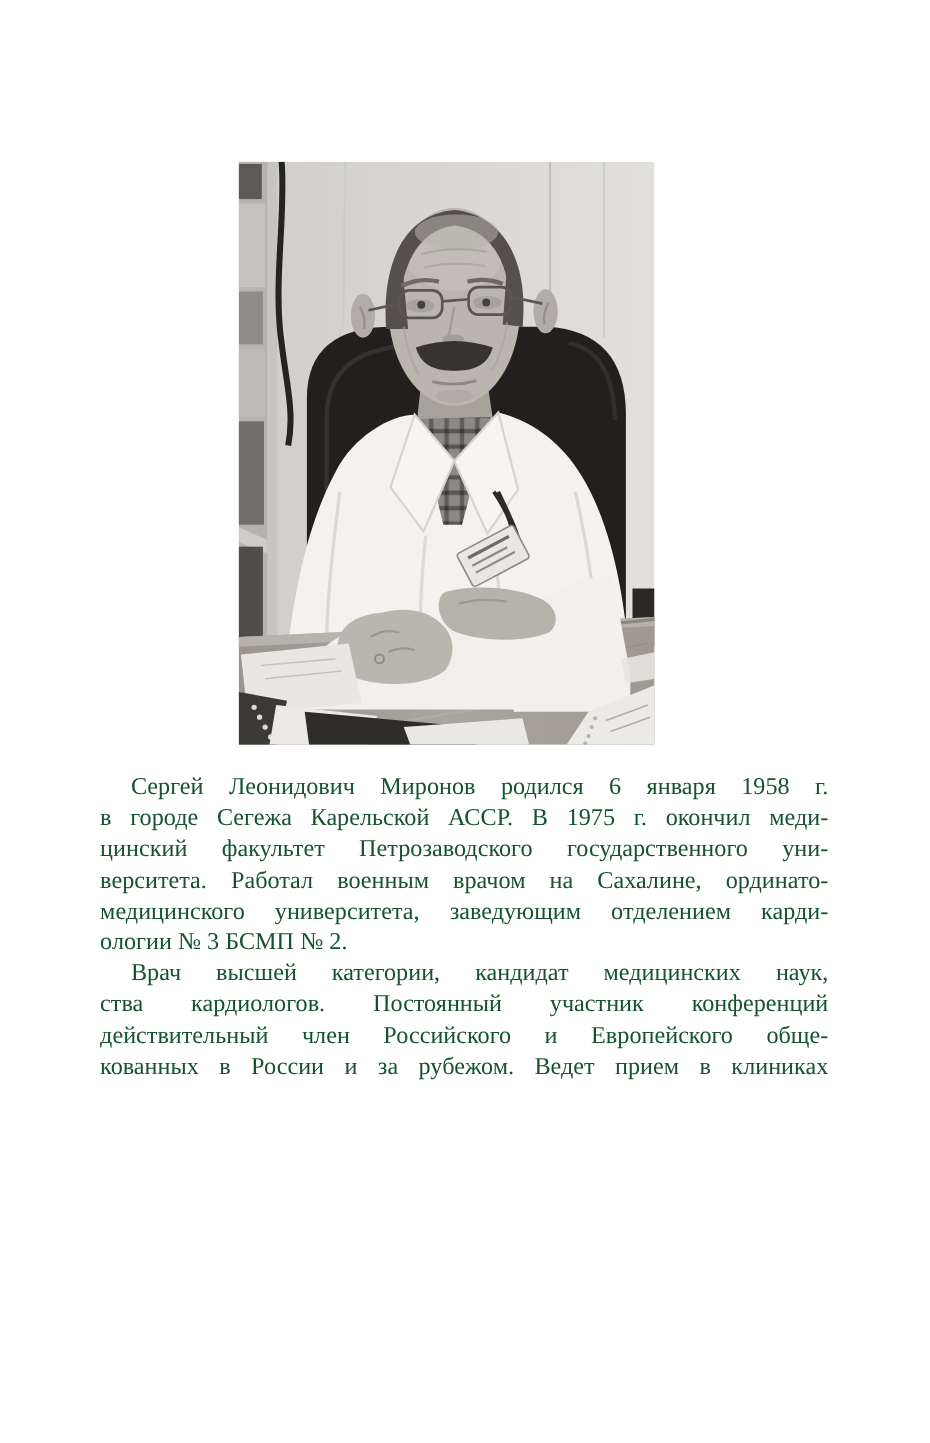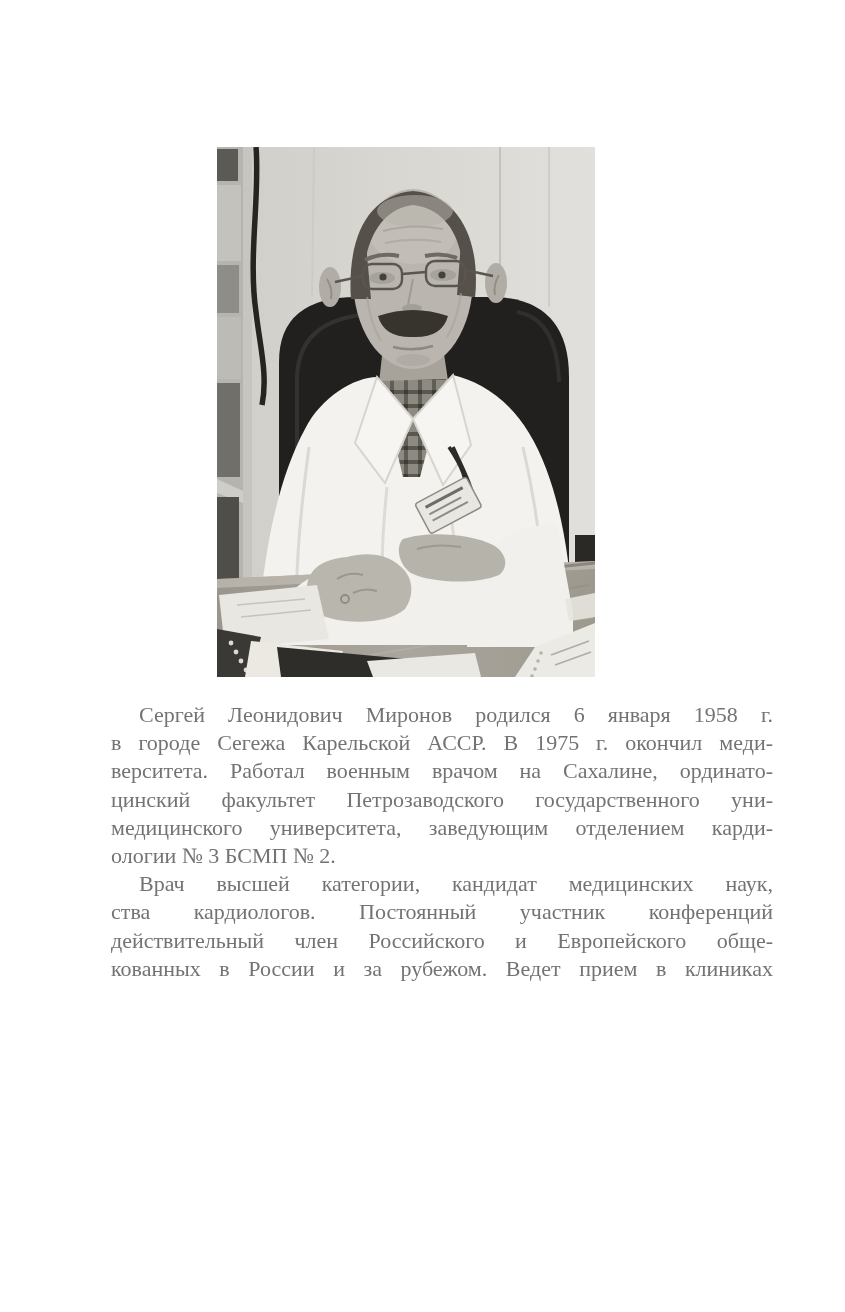--- a/index.html
+++ b/index.html
@@ -22,24 +22,23 @@
     width: 378px;
     height: 530px;
     margin: 0;
   }
   .photo-figure svg { display: block; width: 378px; height: 530px; }
   .text-block {
     position: absolute;
     left: 91px;
     top: 701px;
     width: 662px;
-    color: #737373;
+    color: #14532d;
     font-size: 22px;
     line-height: 28.2px;
-    margin-left: 20px;
   }
   .para { margin: 0; }
   .line {
     text-align: justify;
     text-align-last: justify;
   }
   .line.first { text-indent: 28px; }
   .line.last { text-align-last: left; }
 </style>
 </head>
@@ -213,22 +212,22 @@
         <line x1="338" y1="518" x2="374" y2="505" stroke="#b0ada5" stroke-width="1.5"></line>
         <polygon points="348,452 378,446 378,470 352,474" fill="#e6e4de" opacity="0.9"></polygon>
       </g>
     </svg>
   </figure>
 
   <div class="text-block">
     <div class="para">
       <div class="line first">Сергей Леонидович Миронов родился 6 января 1958 г.</div>
       <div class="line">в городе Сегежа Карельской АССР. В 1975 г. окончил меди-</div>
+      <div class="line">цинский факультет Петрозаводского государственного уни-</div>
       <div class="line">верситета. Работал военным врачом на Сахалине, ординато-</div>
-      <div class="line">цинский факультет Петрозаводского государственного уни-</div>
       <div class="line">медицинского университета, заведующим отделением карди-</div>
       <div class="line last">ологии № 3 БСМП № 2.</div>
     </div>
     <div class="para">
       <div class="line first">Врач высшей категории, кандидат медицинских наук,</div>
       <div class="line">ства кардиологов. Постоянный участник конференций</div>
       <div class="line">действительный член Российского и Европейского обще-</div>
       <div class="line">кованных в России и за рубежом. Ведет прием в клиниках</div>
     </div>
   </div>

